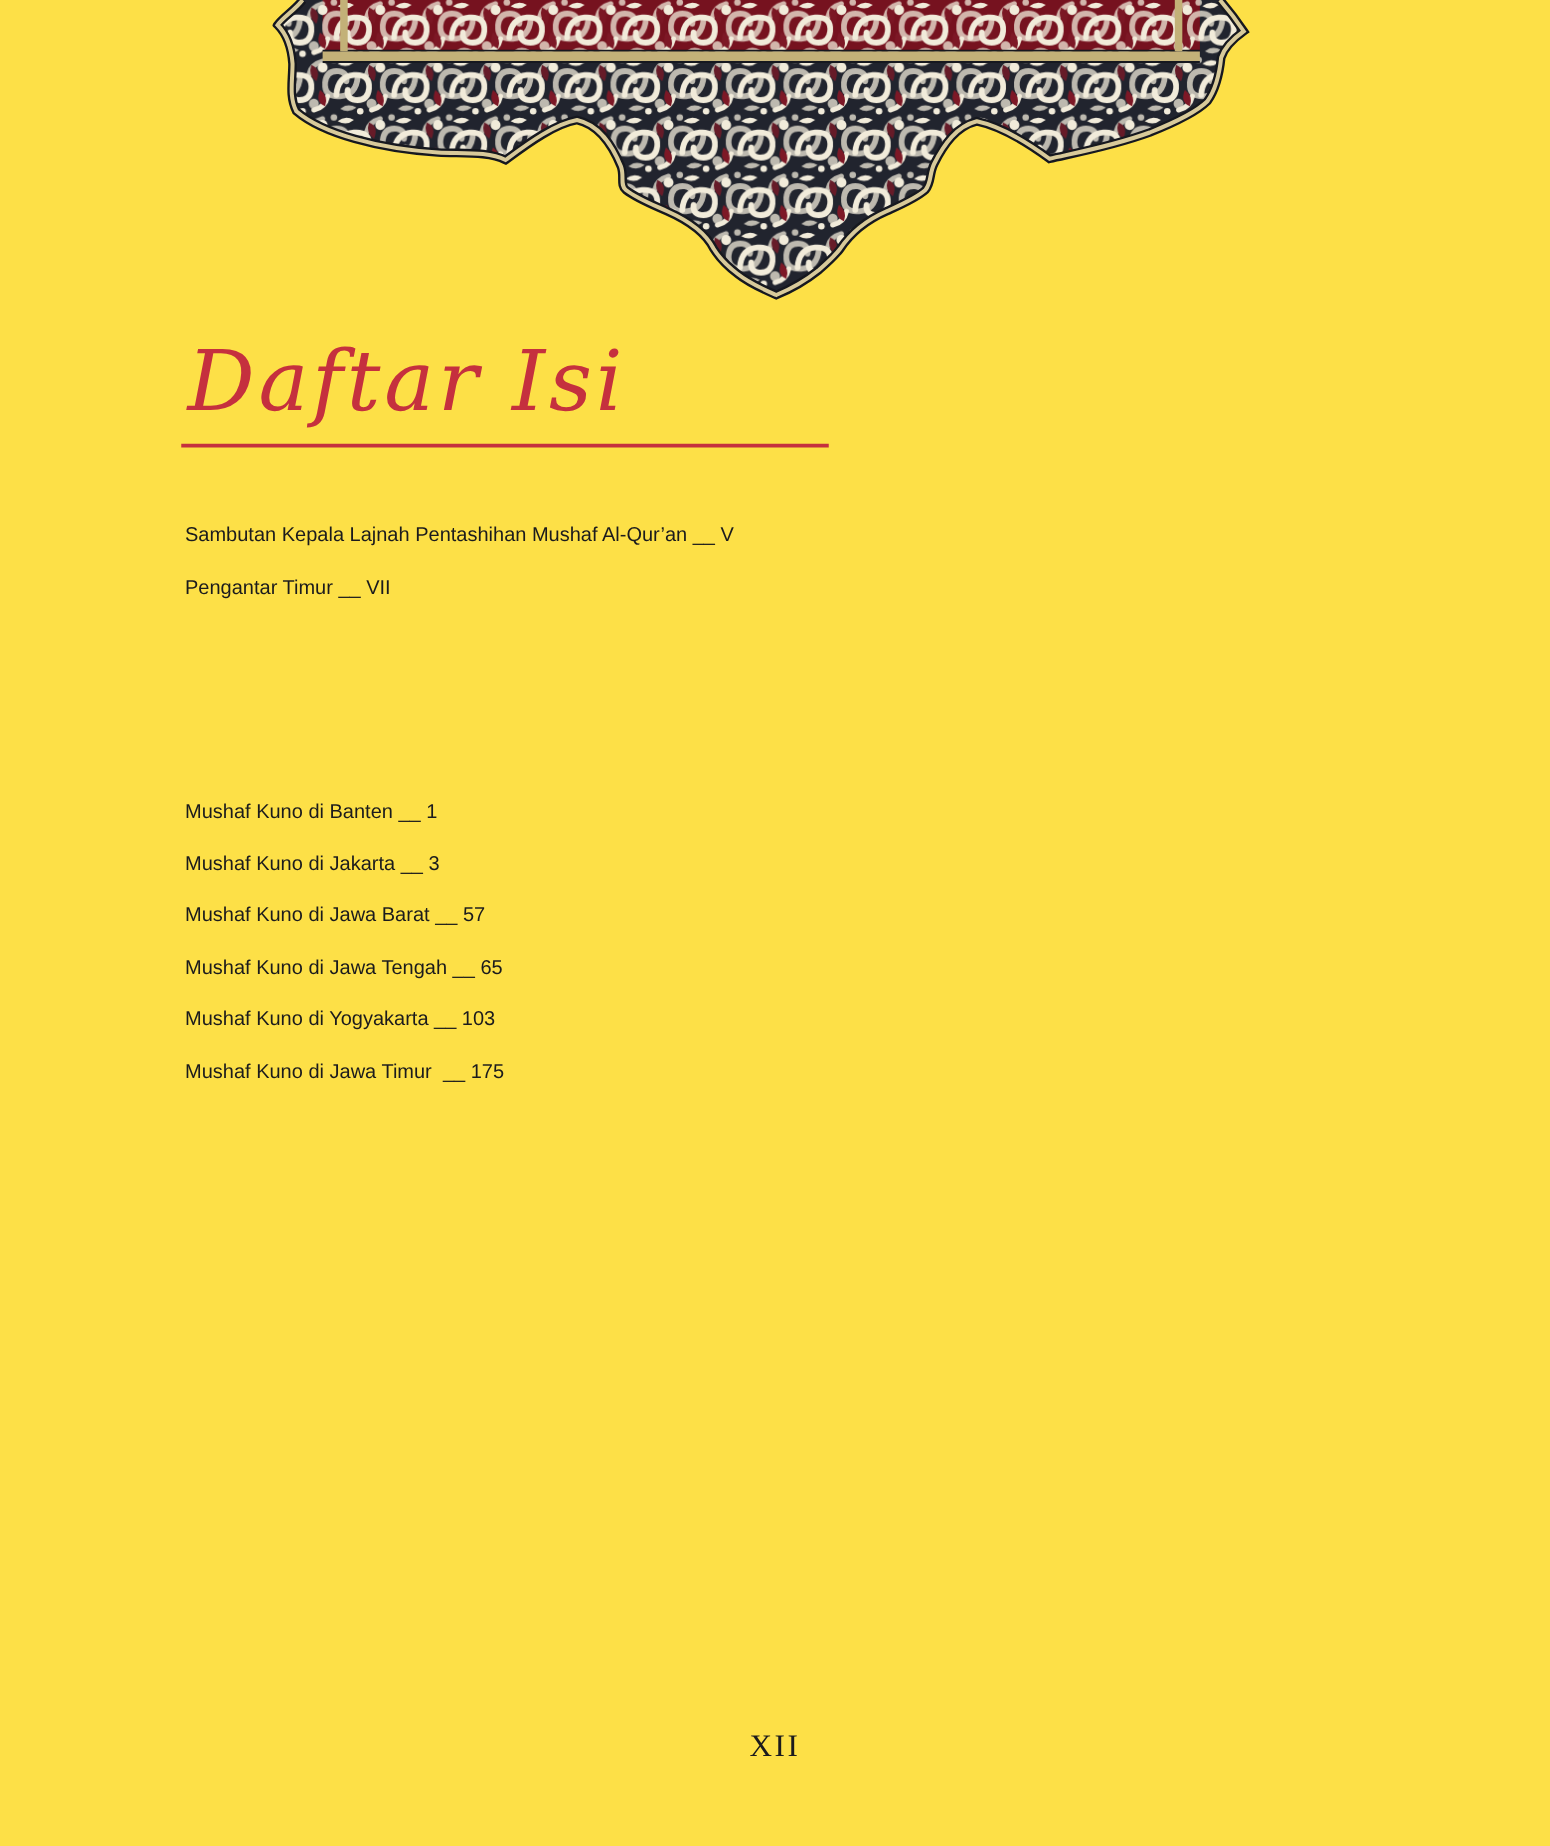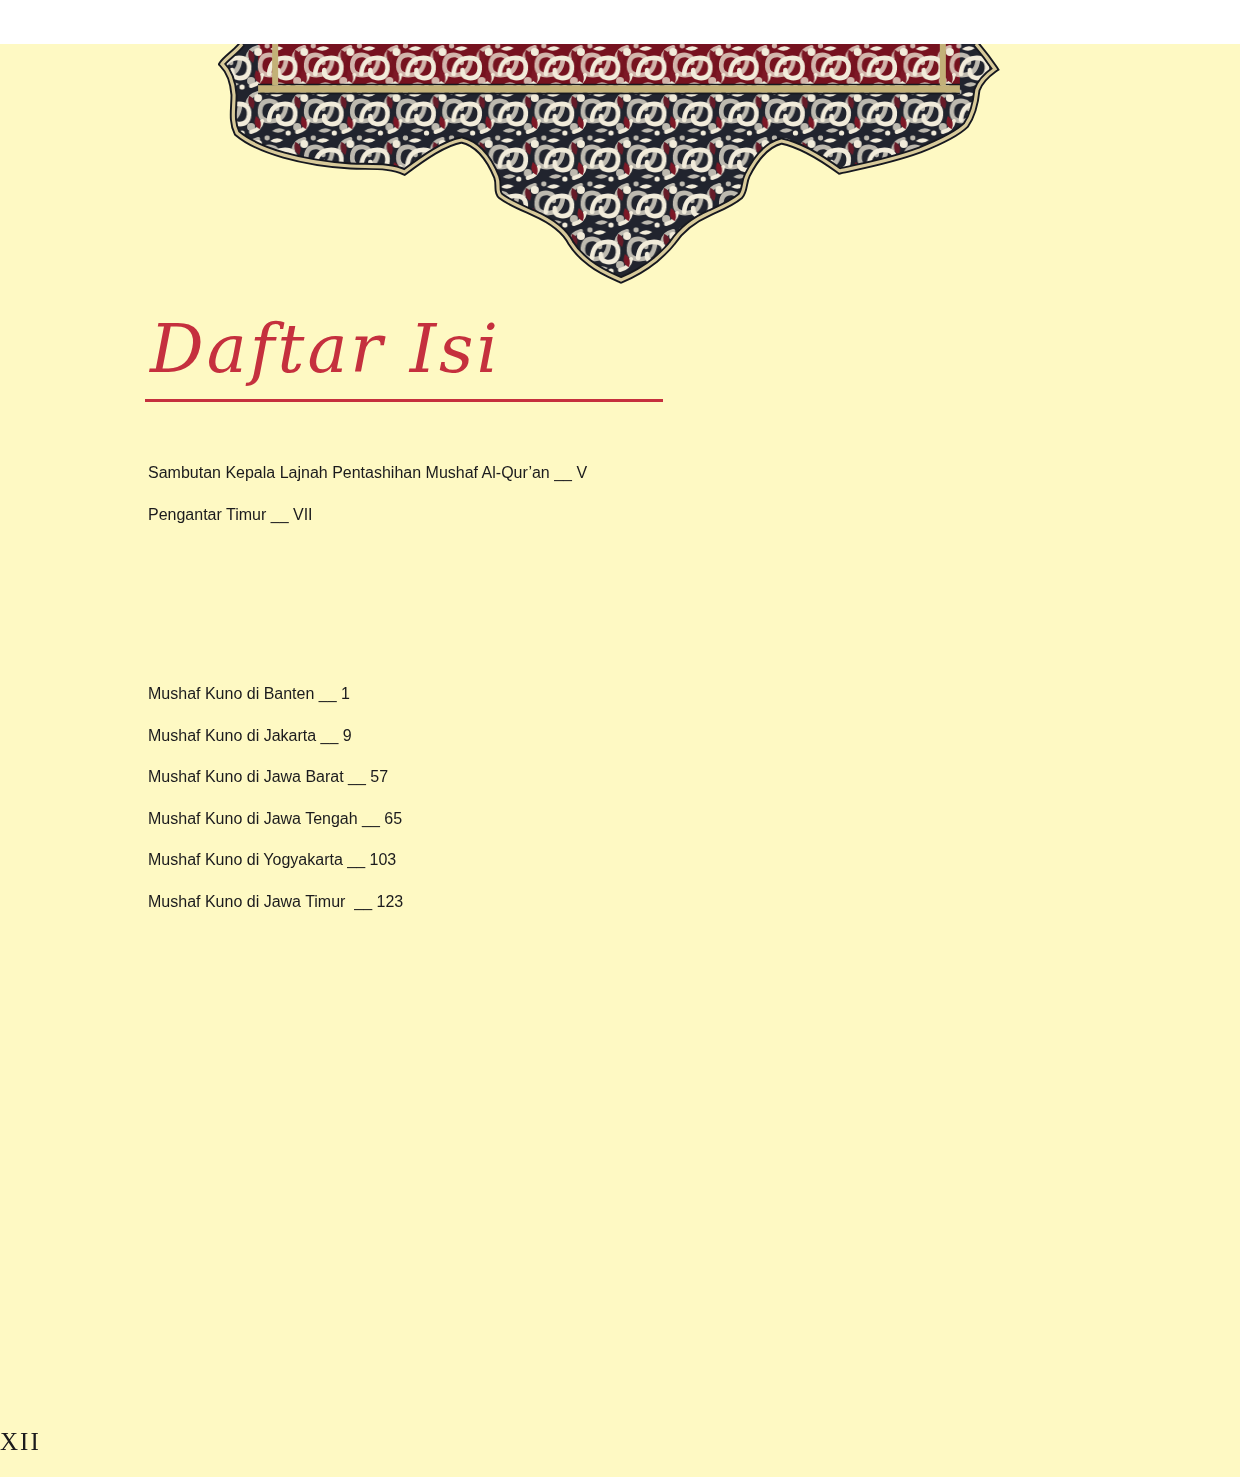--- a/index.html
+++ b/index.html
@@ -3,21 +3,21 @@
 <meta charset="utf-8">
 <style>
   html,body { margin:0; padding:0; }
   body {
     width:1240px; height:1477px;
     background:#ffffff;
     font-family:"Liberation Sans", sans-serif;
     position:relative;
     overflow:hidden;
   }
-  .page { position:absolute; inset:0; background:#fef9c3;margin-top:44px; }
+  .page { position:absolute; inset:0; background:#fde047; }
 
   .ornament {
     position:absolute; left:218px; top:0;
     width:782px; height:240px;
     display:block;
   }
 
   .page-title {
     position:absolute; left:150px; top:266px;
     font-family:"DejaVu Serif", serif;
@@ -37,20 +37,21 @@
     position:absolute; left:148px;
     color:var(--text-color);
     font-size:16px;
   }
   .toc-front { top:408px; line-height:42px; }
   .toc-chapters { top:629px; line-height:41.5px; }
   .toc-item { white-space:pre; }
 
   .footer {
     position:absolute; left:0; top:1384px; width:100%;
+    text-align:center;
     font-family:"Liberation Serif", serif;
     font-size:25px;
     letter-spacing:2px;
     color:var(--text-color);
   }
 </style>
 </head>
 <body>
 
 <div class="page">
@@ -115,22 +116,22 @@
   <div class="page-title">Daftar Isi</div>
   <div class="title-underline"></div>
 
   <div class="toc toc-front">
     <div class="toc-item">Sambutan Kepala Lajnah Pentashihan Mushaf Al-Qur’an __ V</div>
     <div class="toc-item">Pengantar Timur __ VII</div>
   </div>
 
   <div class="toc toc-chapters">
     <div class="toc-item">Mushaf Kuno di Banten __ 1</div>
-    <div class="toc-item">Mushaf Kuno di Jakarta __ 9</div>
+    <div class="toc-item">Mushaf Kuno di Jakarta __ 3</div>
     <div class="toc-item">Mushaf Kuno di Jawa Barat __ 57</div>
     <div class="toc-item">Mushaf Kuno di Jawa Tengah __ 65</div>
     <div class="toc-item">Mushaf Kuno di Yogyakarta __ 103</div>
-    <div class="toc-item">Mushaf Kuno di Jawa Timur  __ 123</div>
+    <div class="toc-item">Mushaf Kuno di Jawa Timur  __ 175</div>
   </div>
 
   <div class="footer">XII</div>
 
 </div>
 
 </body></html>

